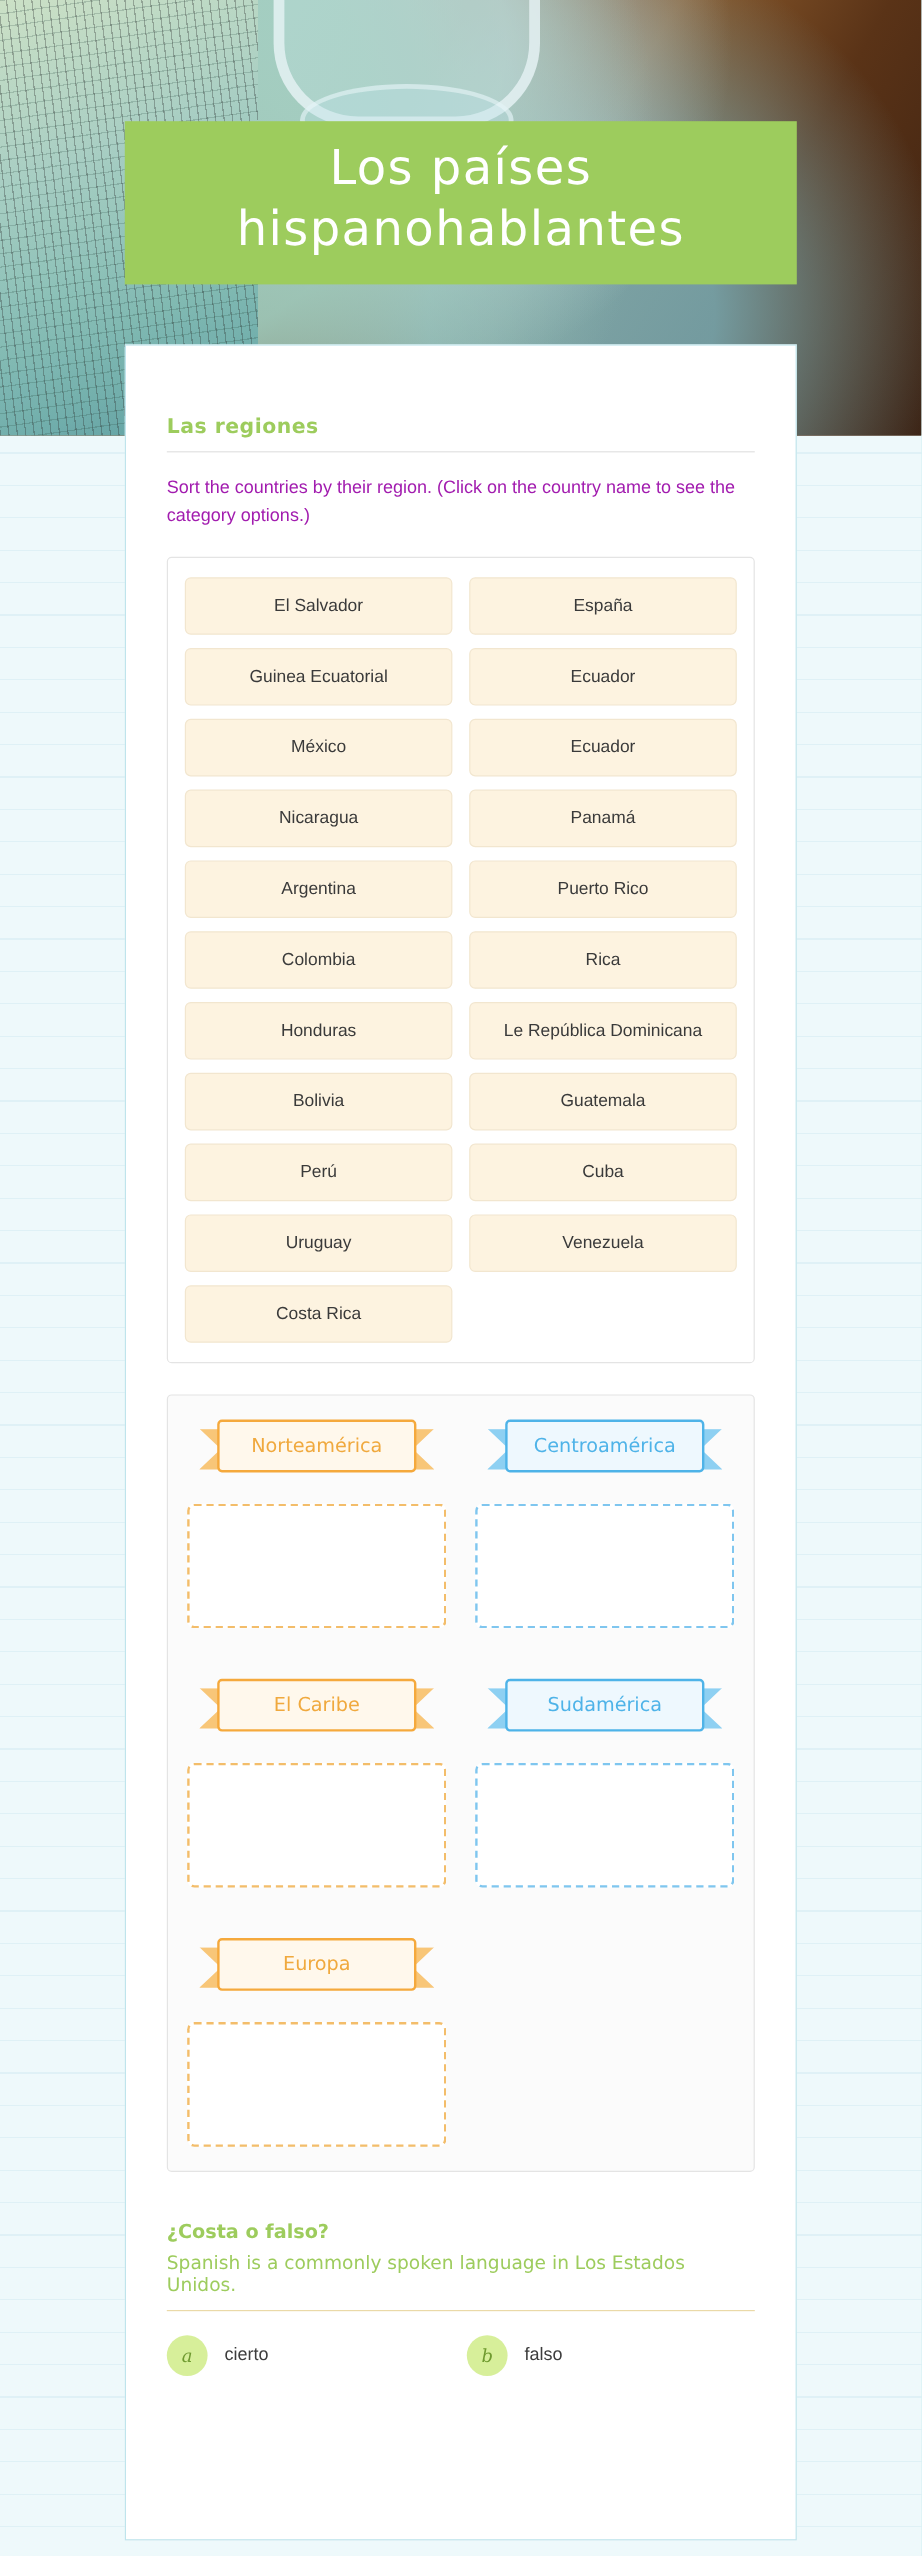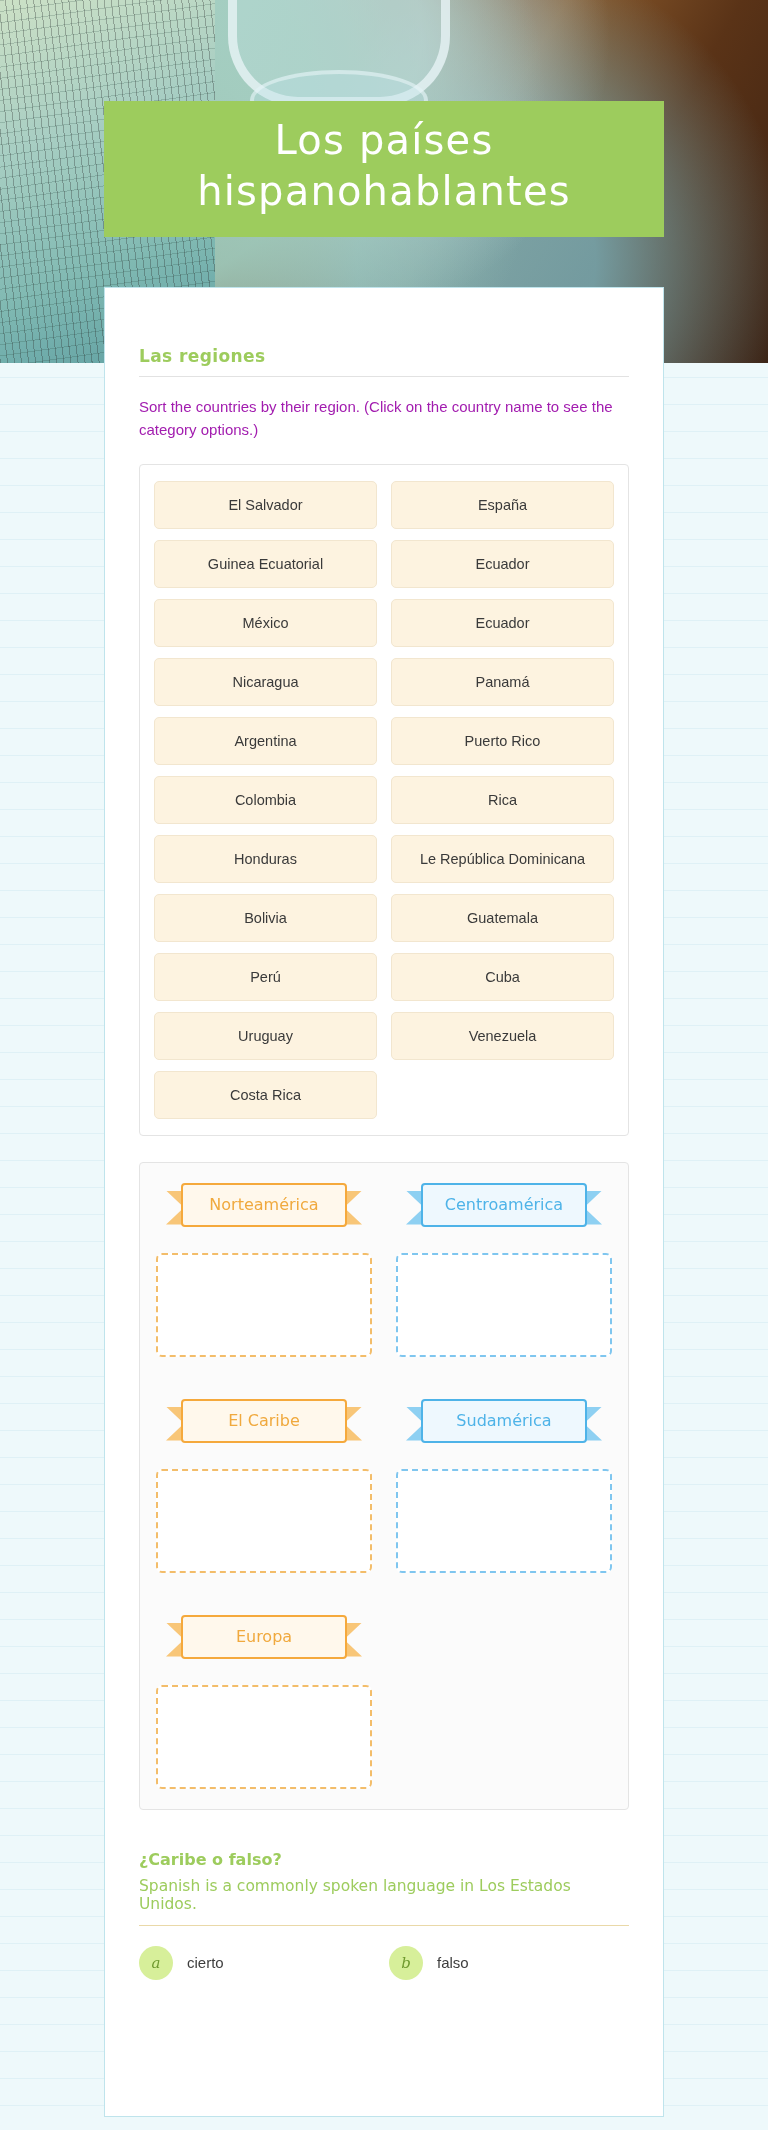--- a/index.html
+++ b/index.html
@@ -352,21 +352,21 @@
             <span class="ribbon-inner">Europa</span>
           </div>
           <div class="dropzone"></div>
         </div>
 
 
       </div>
     </div>
 
     <div class="tf-block">
-      <h3 class="tf-title">¿Caribe o falso?</h3>
+      <h3 class="tf-title">¿Costa o falso?</h3>
       <p class="tf-statement"><span>Spanish is a commonly spoken language in </span><span class="it">Los Estados Unidos</span><span>.</span></p>
       <hr class="tf-rule">
       <div class="tf-options">
         <div class="tf-option">
           <span class="tf-bullet">a</span>
           <span class="tf-label">cierto</span>
         </div>
         <div class="tf-option">
           <span class="tf-bullet">b</span>
           <span class="tf-label">falso</span>

